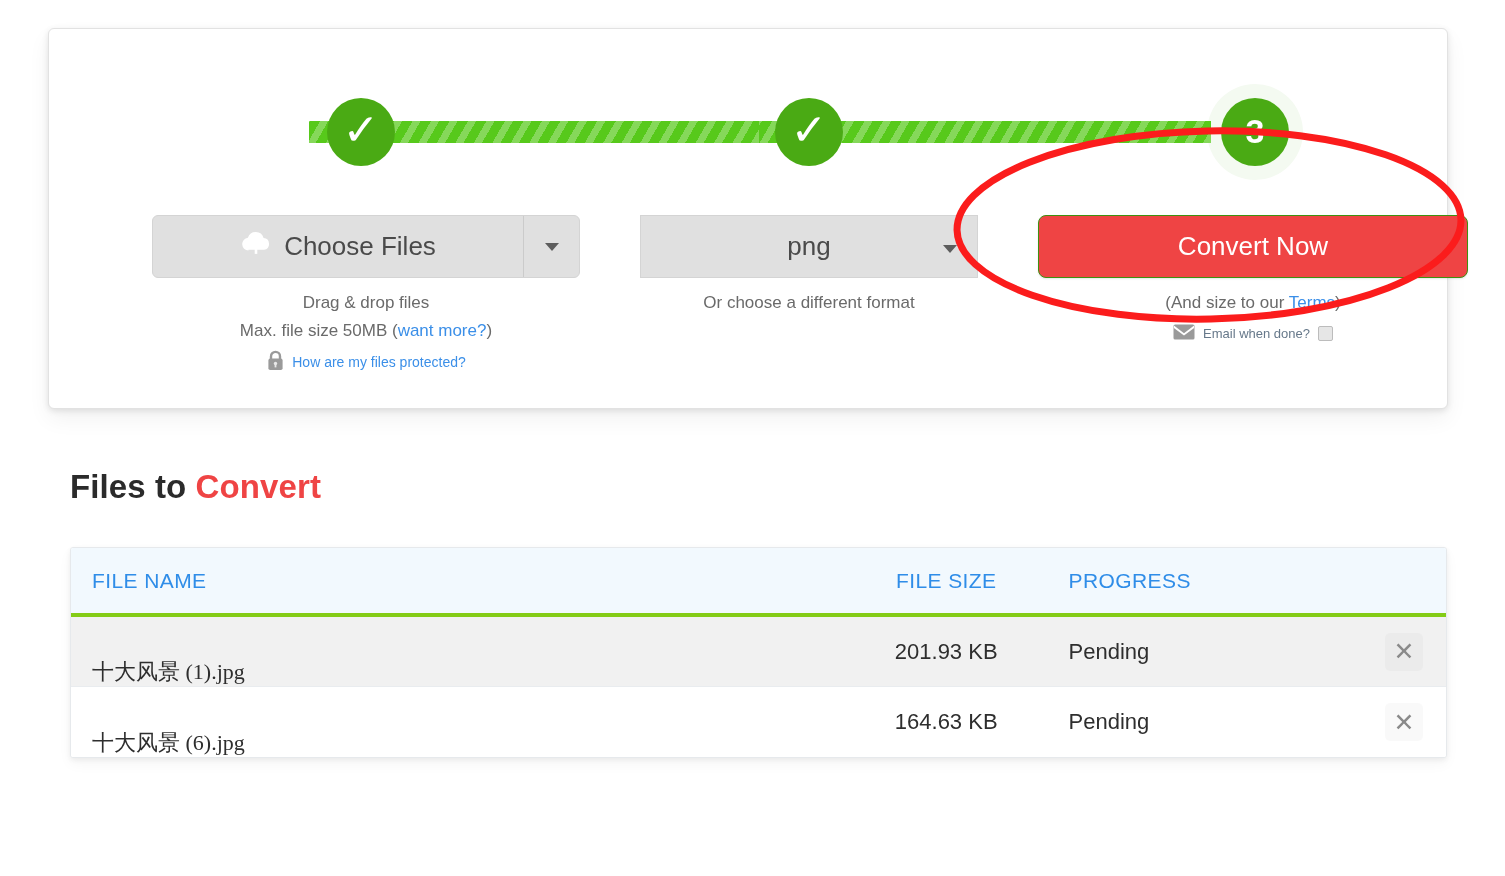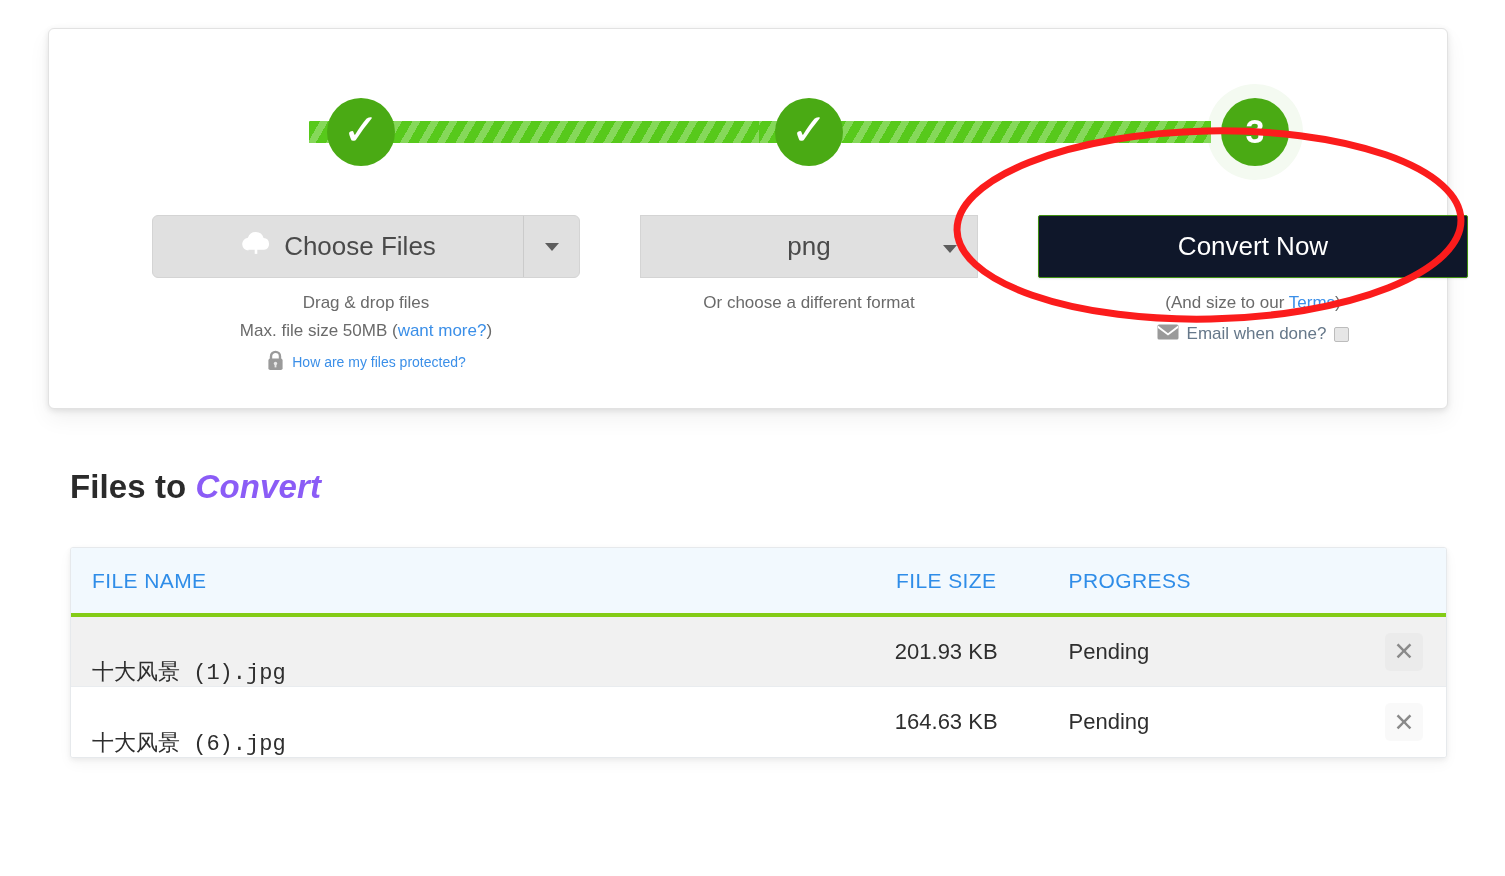--- a/index.html
+++ b/index.html
@@ -124,23 +124,23 @@
     font-size: 26px;
     color: #4a4a4a;
     cursor: pointer;
   }
   .select-btn .caret {
     position: absolute; right: 20px; top: 29px;
   }
 
   .green-btn {
     height: 63px;
-    background: #0f172a;
+    background: #ef4444;
     border: 1px solid #3f8f10;
-    border-radius: 2px;
+    border-radius: 8px;
     display: flex; align-items: center; justify-content: center;
     font-size: 26px;
     color: #ffffff;
     cursor: pointer;
     box-shadow: 0 1px 2px rgba(0,0,0,0.10);
   }
 
   .sub {
     text-align: center;
     font-size: 17px;
@@ -156,21 +156,21 @@
   .protected-row {
     display: flex; align-items: center; justify-content: center;
     gap: 7px;
     margin-top: 6px;
     font-size: 14px;
   }
   .email-row {
     display: flex; align-items: center; justify-content: center;
     gap: 8px;
     margin-top: 7px;
-    font-size: 17px;
+    font-size: 13px;
     color: #66788a;
   }
   .checkbox {
     width: 15px; height: 15px;
     background: #e6e6e6;
     border: 1px solid #bcbcbc;
     border-radius: 2px;
     cursor: pointer;
   }
 
@@ -185,21 +185,21 @@
 
   
   .section-title {
     position: absolute;
     left: 70px; top: 468px;
     font-size: 33px;
     font-weight: 600;
     color: #2b2b2b;
     letter-spacing: 0.1px;
   }
-  .section-title .accent { color: #8b5cf6; font-style: italic; }
+  .section-title .accent { color: #ef4444; }
 
   .file-table {
     position: absolute;
     left: 70px; top: 547px;
     width: 1377px;
     border: 1px solid #e6e9ec;
     border-radius: 3px;
     background: #ffffff;
     box-shadow: 0 2px 5px rgba(0,0,0,0.06), 0 6px 14px rgba(0,0,0,0.04);
     overflow: hidden;
@@ -223,21 +223,21 @@
   .c-size  { width: 173px; text-align: center; }
   .c-prog  { width: 330px; padding-left: 36px; }
   .c-del   { width: 84px; display: flex; align-items: center; justify-content: center; }
 
   .tbody-row { border-bottom: 1px solid #e9ecef; font-size: 22px; color: #2e2e2e; }
   .tbody-row:last-child { border-bottom: none; }
   .row-odd { background: #f1f1f1; }
   .row-even { background: #ffffff; }
   .tbody-row .c-size { font-size: 22px; color: #2e2e2e; }
   .tbody-row .c-prog { font-size: 22px; color: #2e2e2e; }
-  .fname-cjk { font-family: Liberation Mono, monospace; margin-top: 41px; }
+  .fname-cjk { font-family: Liberation Serif, serif; margin-top: 41px; }
 
   .del-btn {
     width: 38px; height: 38px;
     border-radius: 5px;
     background: rgba(0,0,0,0.022);
     display: flex; align-items: center; justify-content: center;
     color: #8a8a8a;
     font-size: 25px;
     cursor: pointer;
     line-height: 1;

